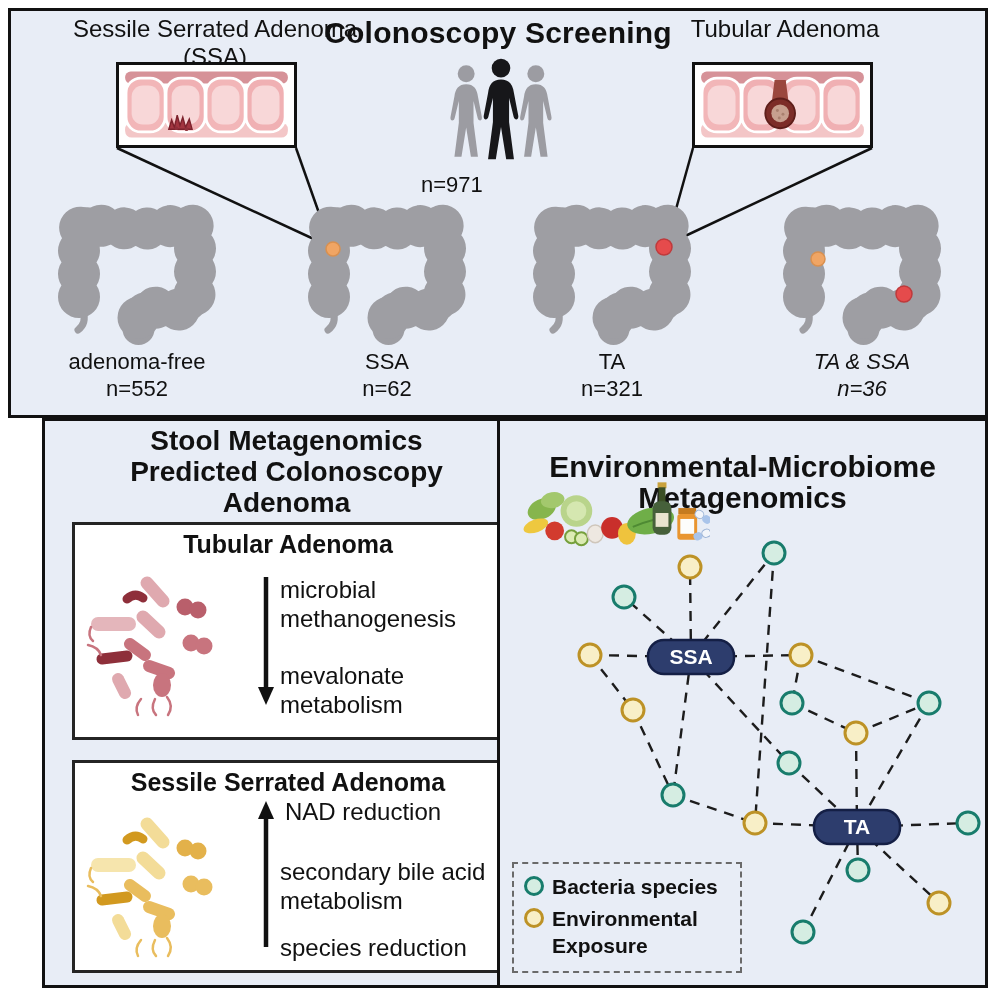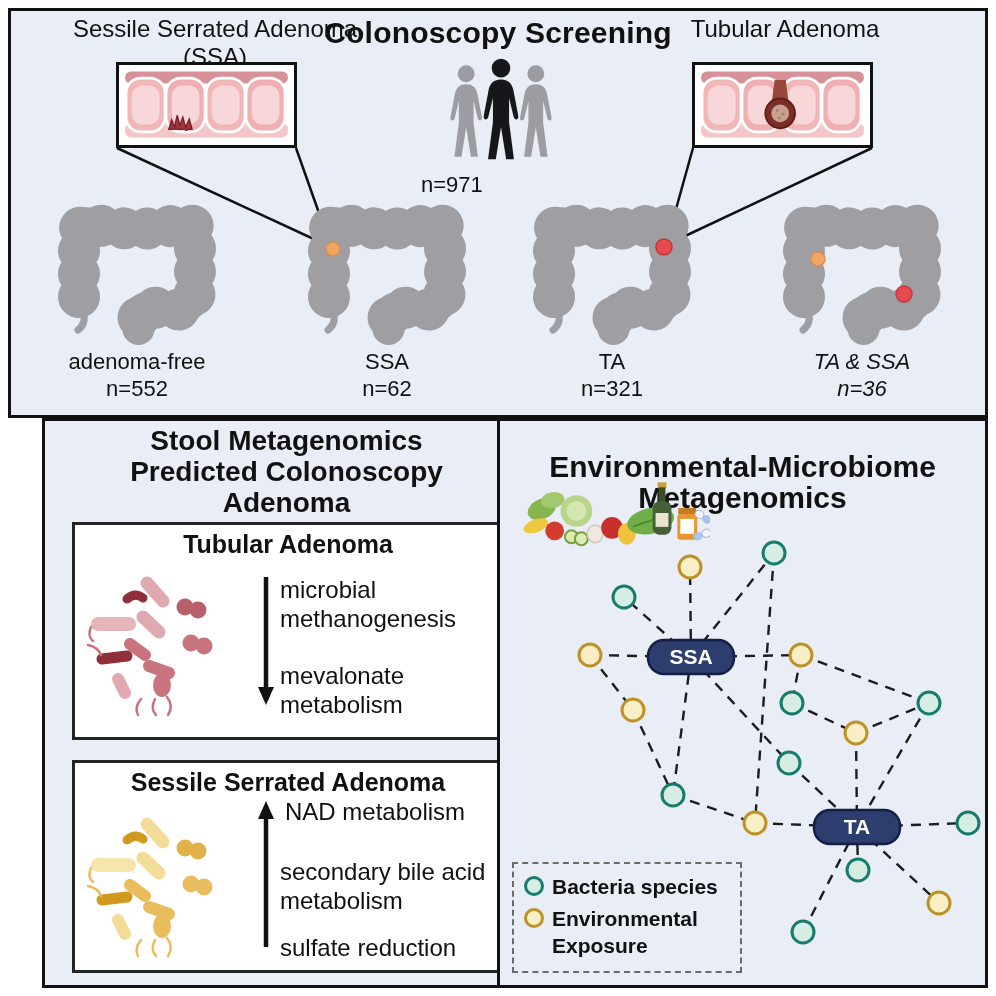--- a/index.html
+++ b/index.html
@@ -216,23 +216,23 @@
           <circle cx="100" cy="40" r="8.5" fill="#e3b14a"></circle>
           <circle cx="113" cy="43" r="8.5" fill="#e3b14a"></circle>
           <circle cx="106" cy="76" r="8.5" fill="#e9bd5e"></circle>
           <circle cx="119" cy="79" r="8.5" fill="#e9bd5e"></circle>
           <ellipse cx="77" cy="118" rx="9" ry="12" fill="#e9bd5e"></ellipse>
         </svg>
       <svg class="abs" style="left:180px;top:34px;" width="22" height="152" viewBox="0 0 22 152">
         <line x1="11" y1="20" x2="11" y2="150" stroke="#111" stroke-width="4.5"></line>
         <polygon points="3,22 19,22 11,4" fill="#111"></polygon>
       </svg>
-      <div class="metab-item" style="top:34px;left:210px;">NAD metabolism</div>
+      <div class="metab-item" style="top:34px;left:210px;">NAD reduction</div>
       <div class="metab-item" style="top:94px;">secondary bile acid metabolism</div>
-      <div class="metab-item" style="top:170px;">sulfate reduction</div>
+      <div class="metab-item" style="top:170px;">species reduction</div>
     </div>
   </div>
 
   <div id="panel-br" class="panel">
     <svg class="abs" style="left:0;top:0;" width="485" height="564" viewBox="0 0 485 564">
         <line x1="191" y1="236" x2="124" y2="176" stroke="#1c1c1c" stroke-width="2.4" stroke-dasharray="10 8"></line>
         <line x1="191" y1="236" x2="190" y2="146" stroke="#1c1c1c" stroke-width="2.4" stroke-dasharray="10 8"></line>
         <line x1="191" y1="236" x2="274" y2="132" stroke="#1c1c1c" stroke-width="2.4" stroke-dasharray="10 8"></line>
         <line x1="191" y1="236" x2="90" y2="234" stroke="#1c1c1c" stroke-width="2.4" stroke-dasharray="10 8"></line>
         <line x1="191" y1="236" x2="301" y2="234" stroke="#1c1c1c" stroke-width="2.4" stroke-dasharray="10 8"></line>

